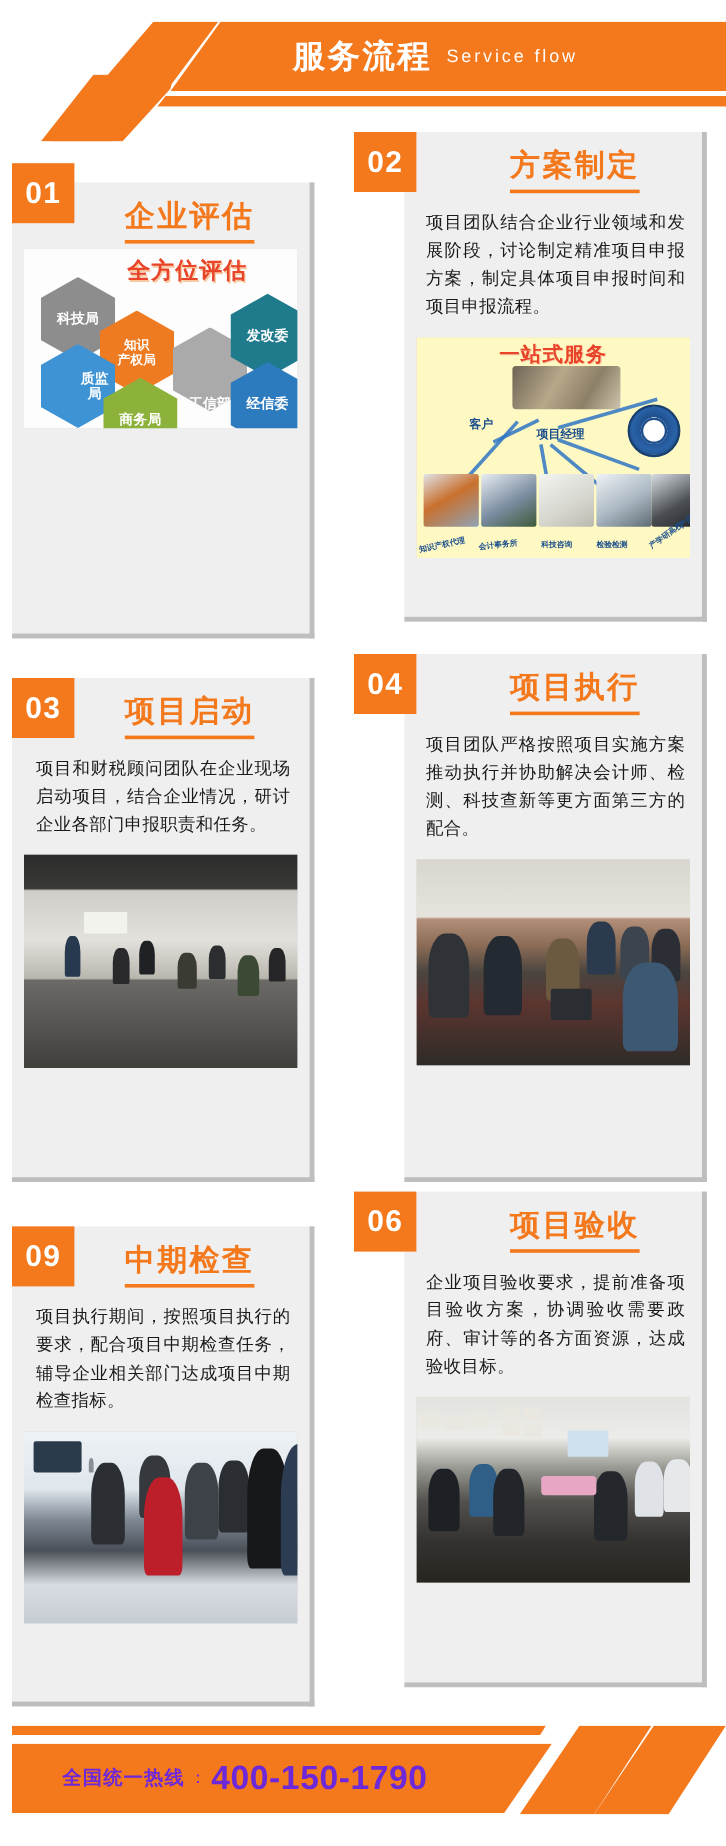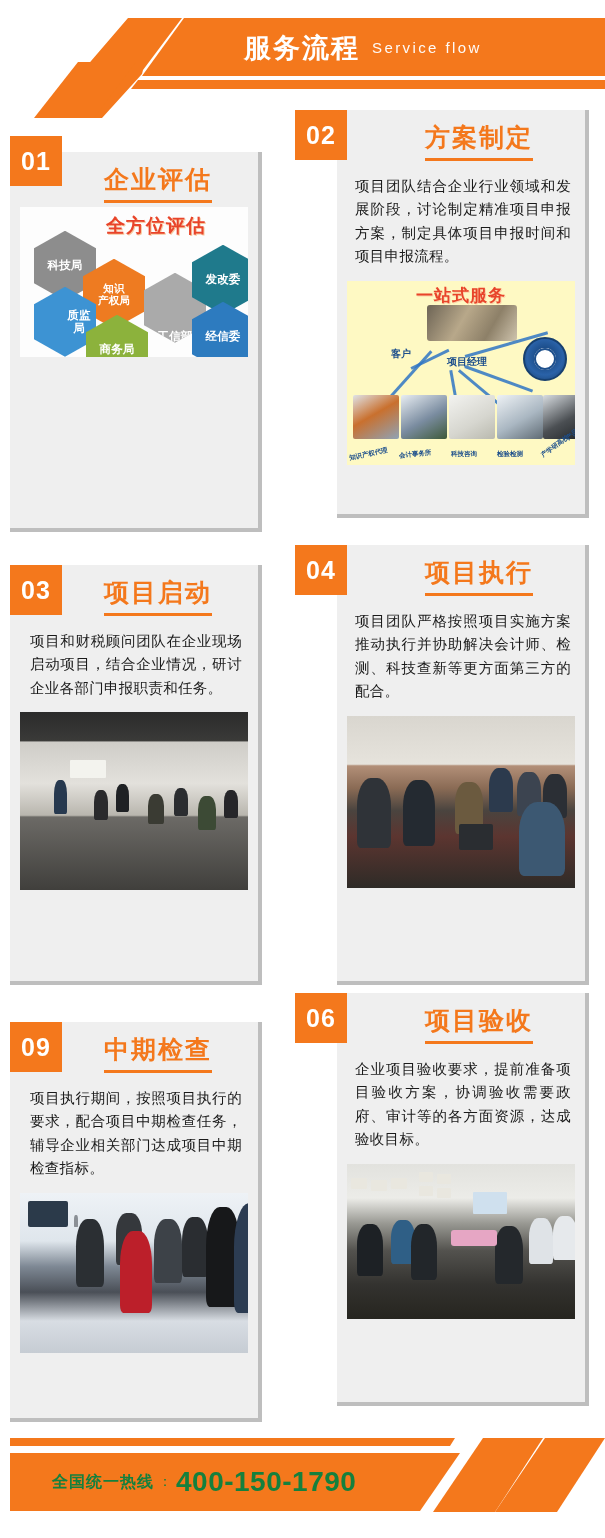--- a/index.html
+++ b/index.html
@@ -216,21 +216,21 @@
     background: #F4781C;
     clip-path: polygon(108px 0, 168px 0, 120px 74px, 58px 74px);
   }
   .footer-arrow2 {
     position: absolute; right: 0; top: 18px; width: 180px; height: 74px;
     background: #F4781C;
     clip-path: polygon(120px 0, 180px 0, 132px 74px, 70px 74px);
   }
   .footer-text {
     position: absolute; left: 52px; top: 33px; height: 58px;
-    display: flex; align-items: center; gap: 4px; color: #15803d;
+    display: flex; align-items: center; gap: 4px; color: #6d28d9;
   }
   .footer-label { font-size: 16px; font-weight: bold; letter-spacing: 1px; }
   .footer-colon { font-size: 14px; }
   .footer-phone {
     font-size: 28px; font-weight: bold;
     font-family: "Liberation Sans", sans-serif; letter-spacing: .5px;
   }
 </style>
 </head>
 <body>

